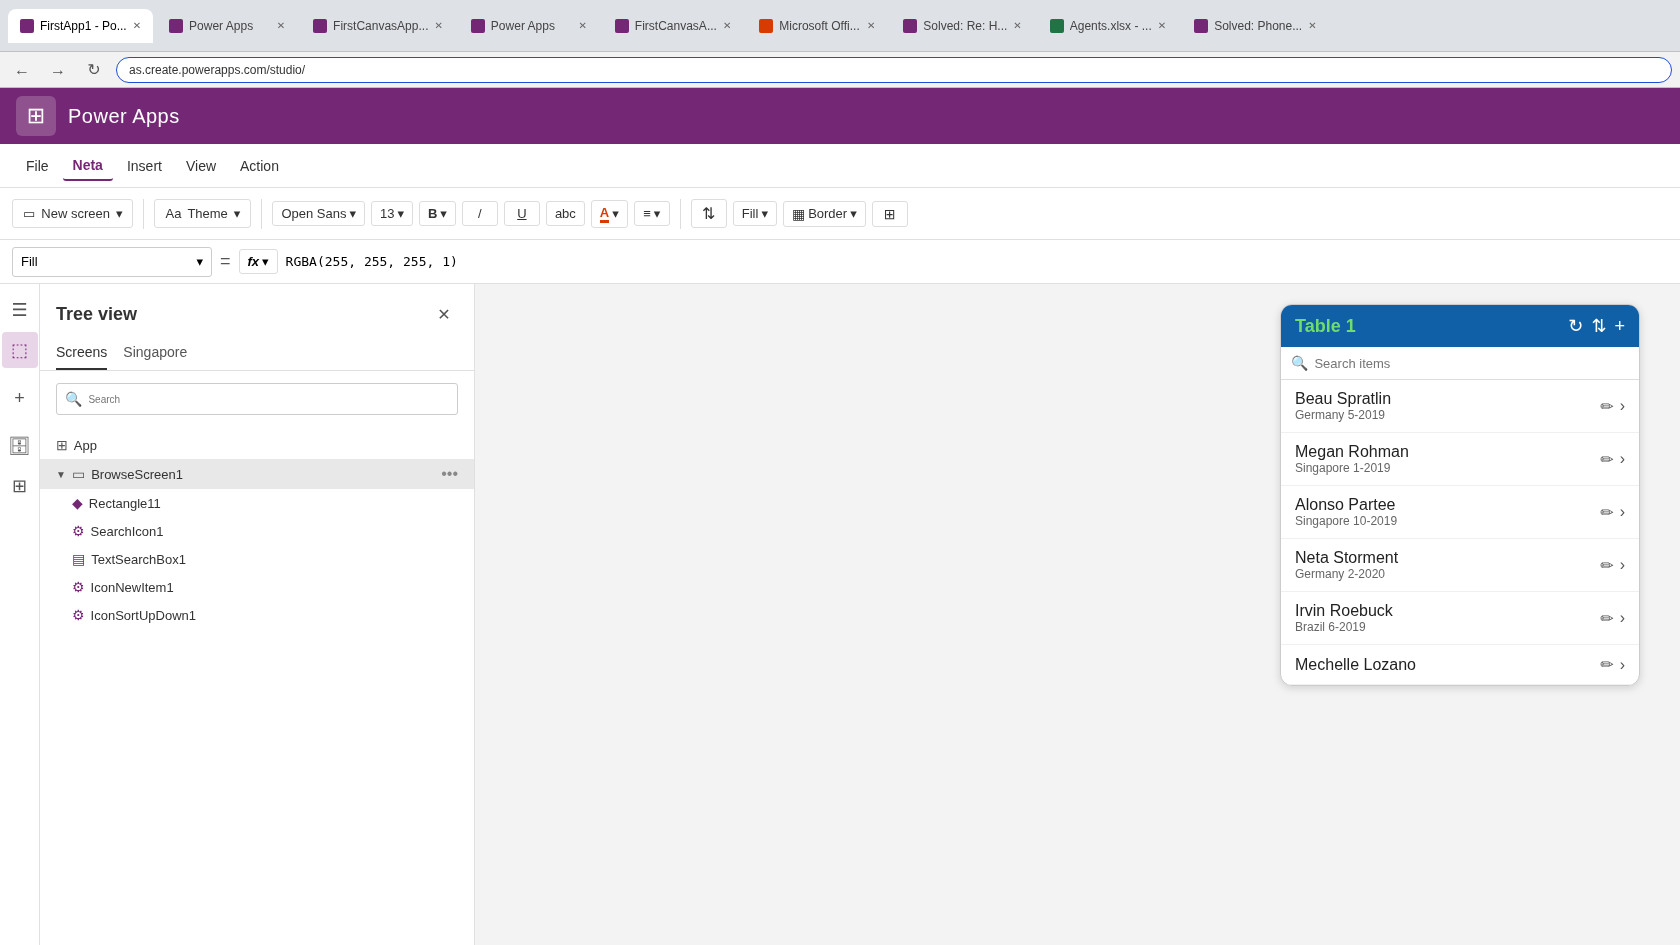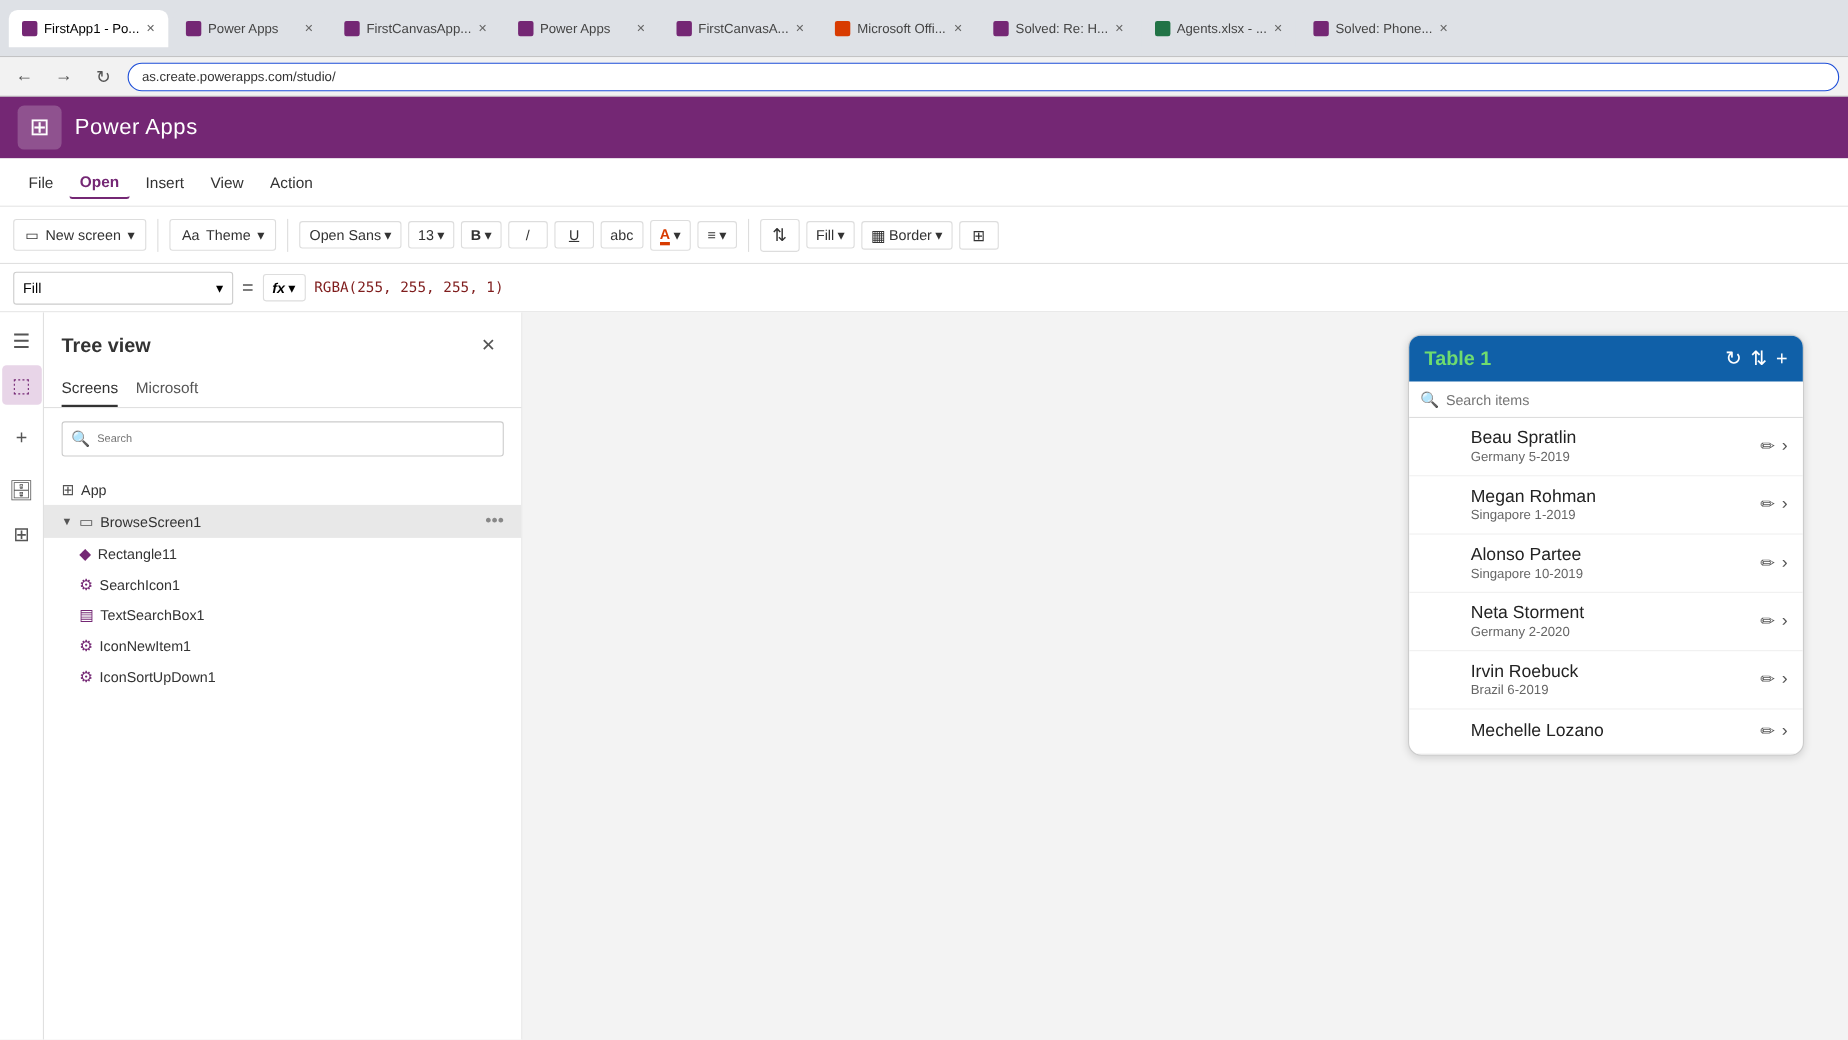--- a/index.html
+++ b/index.html
@@ -374,21 +374,21 @@
       font-size: 13px;
     }
     .widget-list-item {
       padding: 10px 14px;
       border-bottom: 1px solid #f0f0f0;
       display: flex;
       align-items: center;
       gap: 8px;
       cursor: pointer;
     }
-    .widget-item-info { flex: 1; margin-left: 42px; }
+    .widget-item-info { flex: 1; }
     .widget-item-name { font-size: 16px; font-weight: 500; color: #222; }
     .widget-item-sub { font-size: 12px; color: #666; }
     .widget-item-actions { display: flex; align-items: center; gap: 6px; }
     .widget-edit-btn { font-size: 16px; color: #555; cursor: pointer; }
     .widget-nav-btn { font-size: 16px; color: #555; cursor: pointer; }
   </style>
 </head>
 <body>
 
 <div class="browser-bar">
@@ -450,21 +450,21 @@
 
 <div class="app-header">
   <div class="app-logo-btn">
     <span>⊞</span>
   </div>
   <span class="app-title">Power Apps</span>
 </div>
 
 <div class="menu-bar">
   <div class="menu-item">File</div>
-  <div class="menu-item active">Open</div>
+  <div class="menu-item active">Neta</div>
   <div class="menu-item">Insert</div>
   <div class="menu-item">View</div>
   <div class="menu-item">Action</div>
 </div>
 
 <div class="toolbar">
   <button class="toolbar-btn">
     <span>▭</span>
     <span>New screen</span>
     <span>▾</span>
@@ -527,21 +527,21 @@
   <div class="formula-dropdown">
     <span>Fill</span>
     <span>▾</span>
   </div>
   <span class="equals-sign">=</span>
   <button class="fx-btn">
     <span style="font-style:italic;font-weight:bold;">fx</span>
     <span>▾</span>
   </button>
   <div class="formula-input">
-    <span style="color:#7f1d1d;font-weight:500;">RGBA(255, 255, 255, 1)</span>
+    <span style="color:#000000;font-weight:500;">RGBA(255, 255, 255, 1)</span>
   </div>
 </div>
 
 <div class="main-content">
 
   <div class="left-sidebar">
     <div class="sidebar-icon-btn">☰</div>
     <div class="sidebar-icon-btn active">⬚</div>
     <div class="sidebar-icon-btn" style="margin-top:8px;">+</div>
     <div class="sidebar-icon-btn" style="margin-top:8px;">🗄</div>
@@ -550,21 +550,21 @@
   </div>
 
   <div class="tree-panel">
     <div class="tree-header">
       <span class="tree-title">Tree view</span>
       <div class="close-btn">✕</div>
     </div>
 
     <div class="tree-tabs">
       <div class="tree-tab active">Screens</div>
-      <div class="tree-tab">Microsoft</div>
+      <div class="tree-tab">Singapore</div>
     </div>
 
     <div class="tree-search">
       <span style="color:#666;">🔍</span>
       <input type="text" placeholder="Search" style="">
     </div>
 
     <div class="tree-items">
 
       <div class="tree-item">

